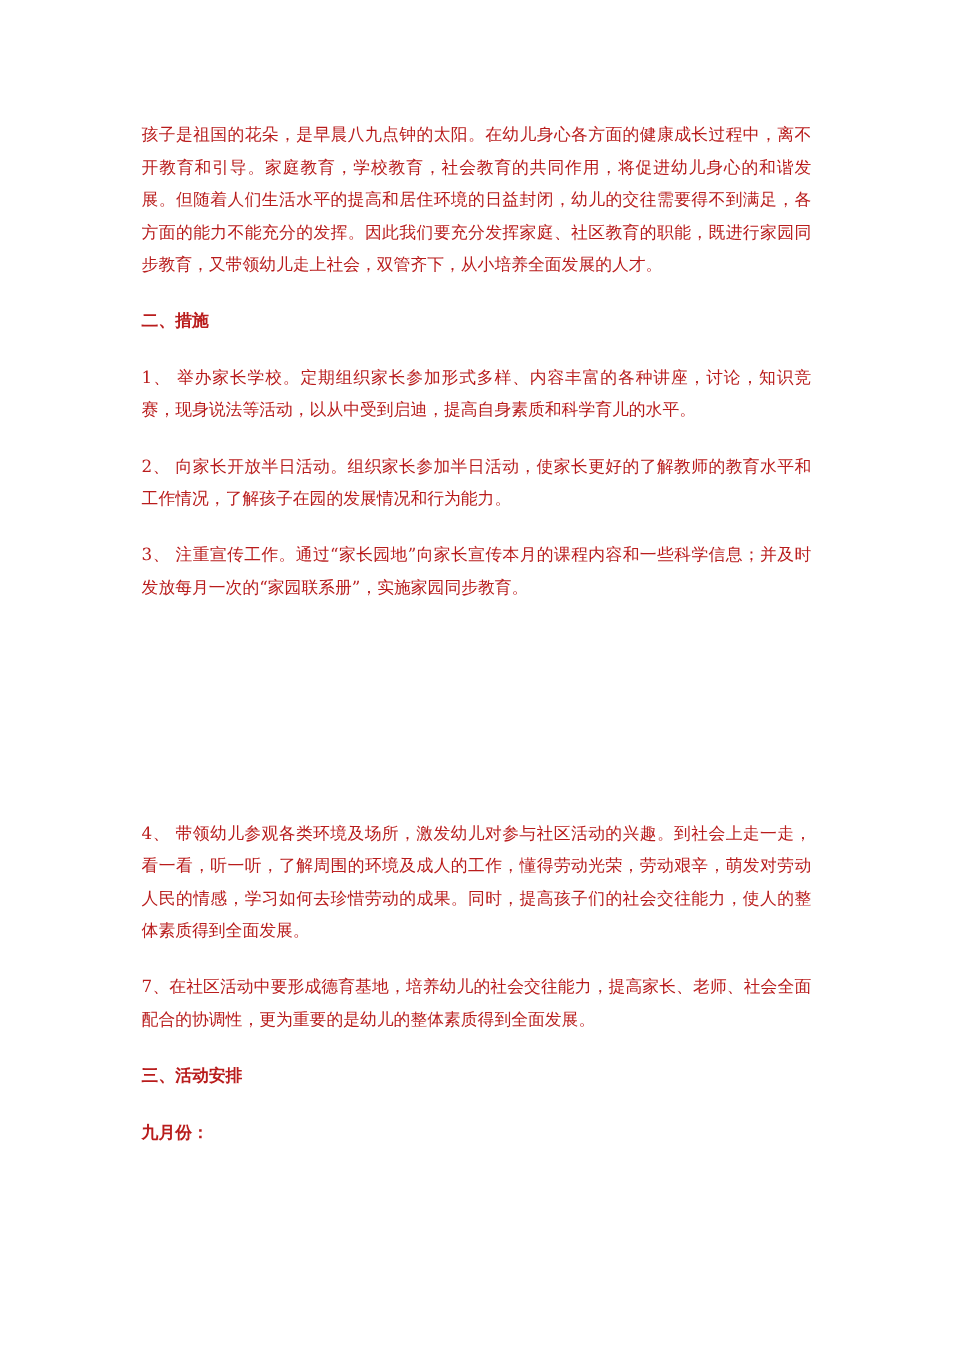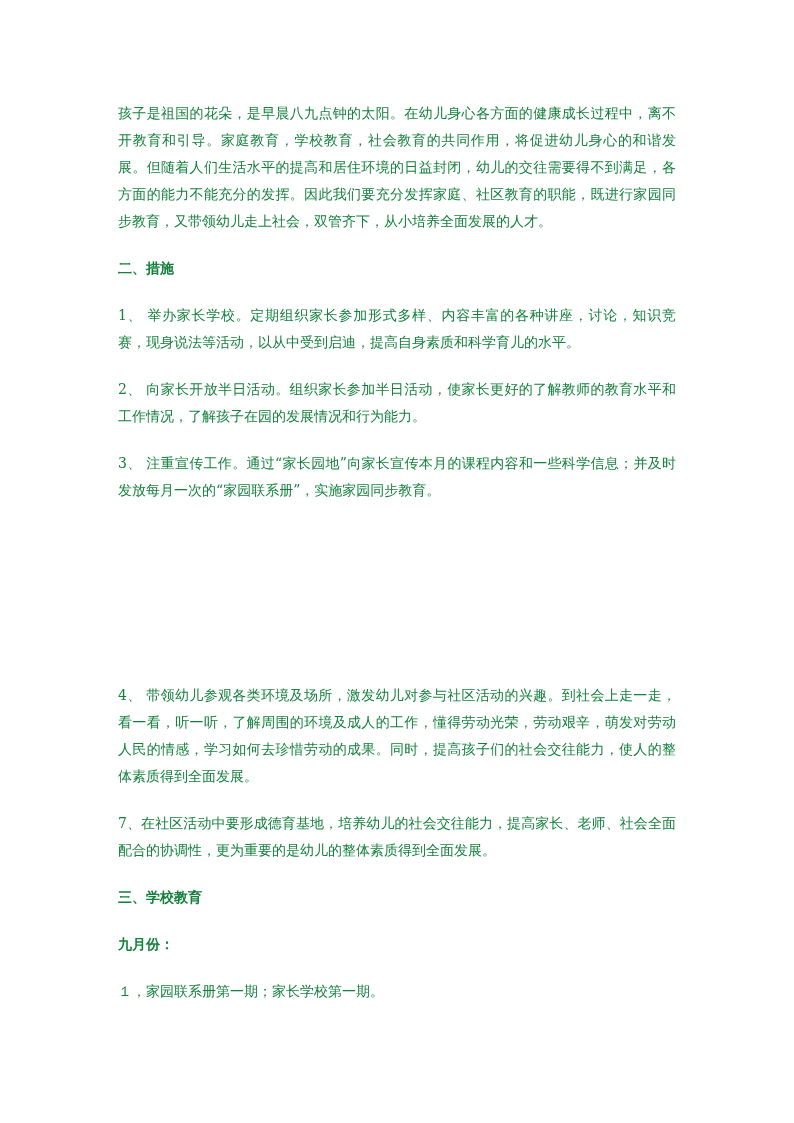--- a/index.html
+++ b/index.html
@@ -13,21 +13,21 @@
     height: 1123px;
     background: #ffffff;
     overflow: hidden;
     font-family: "DejaVu Serif", "Liberation Serif", serif;
   }
   .content {
     position: absolute;
     left: 118px;
     top: 100px;
     width: 558px;
-    color: #15803d;
+    color: #b91c1c;
   }
   .para {
     font-size: 14px;
     line-height: 27px;
     text-align: justify;
     margin: 0 0 20px 0;
     word-break: break-all;
   }
   .heading {
     font-size: 14px;
@@ -54,20 +54,19 @@
     <p class="para">2、 向家长开放半日活动。组织家长参加半日活动，使家长更好的了解教师的教育水平和工作情况，了解孩子在园的发展情况和行为能力。</p>
 
     <p class="para">3、 注重宣传工作。通过“家长园地”向家长宣传本月的课程内容和一些科学信息；并及时发放每月一次的“家园联系册”，实施家园同步教育。</p>
 
     <div class="gap-spacer"></div>
 
     <p class="para">4、 带领幼儿参观各类环境及场所，激发幼儿对参与社区活动的兴趣。到社会上走一走，看一看，听一听，了解周围的环境及成人的工作，懂得劳动光荣，劳动艰辛，萌发对劳动人民的情感，学习如何去珍惜劳动的成果。同时，提高孩子们的社会交往能力，使人的整体素质得到全面发展。</p>
 
     <p class="para">7、在社区活动中要形成德育基地，培养幼儿的社会交往能力，提高家长、老师、社会全面配合的协调性，更为重要的是幼儿的整体素质得到全面发展。</p>
 
-    <p class="heading">三、学校教育</p>
+    <p class="heading">三、活动安排</p>
 
     <p class="heading">九月份：</p>
 
-    <p class="para">１，家园联系册第一期；家长学校第一期。</p>
 
   </div>
 </div>
 
 </body></html>

